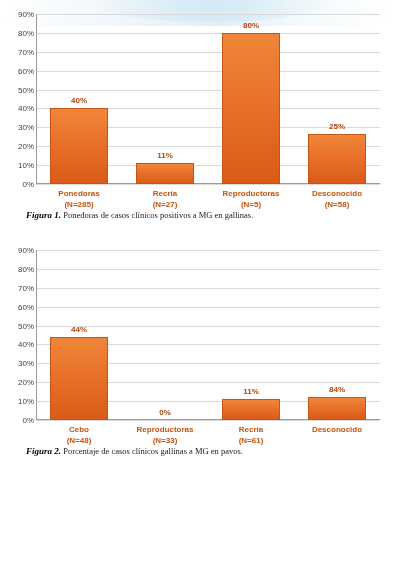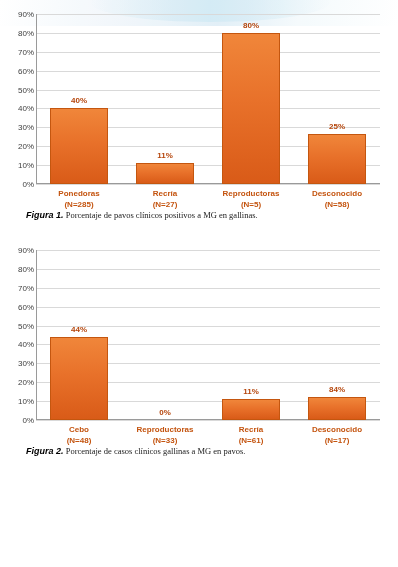--- a/index.html
+++ b/index.html
@@ -87,21 +87,21 @@
   }
   .cat .n{display:block;font-weight:bold;}
 
   .caption{
     font-family:"Liberation Serif", serif;
     font-size:9px;color:#1a1a1a;
     line-height:14px;
     padding:0 26px 0 26px;
   }
   .caption b{
-    font-family:Liberation Sans, sans-serif;
+    font-family:Liberation Serif, serif;
     font-style:italic;font-weight:bold;color:#000;
   }
   .caption .txt{font-size:8.5px;}
 </style>
 </head>
 <body>
 
 <div class="swoosh"></div>
 
 <div class="chart-block" id="chart1-block">
@@ -158,21 +158,21 @@
     </div>
     <div class="cat-labels" id="cats1" style="left:32px;right:0;top:180px;">
         <div class="cat"><span>Ponedoras</span><span class="n">(N=285)</span></div>
         <div class="cat"><span>Recría</span><span class="n">(N=27)</span></div>
         <div class="cat"><span>Reproductoras</span><span class="n">(N=5)</span></div>
         <div class="cat"><span>Desconocido</span><span class="n">(N=58)</span></div>
       </div>
   </div>
   <div class="caption">
     <b>Figura 1.</b>
-    <span class="txt">Porcentaje de pavos clínicos positivos a MG en gallinas.</span>
+    <span class="txt">Ponedoras de casos clínicos positivos a MG en gallinas.</span>
   </div>
 </div>
 
 <div class="chart-block" id="chart2-block" style="margin-top:22px;">
   <div class="plot-wrap" id="plot2" style="height:200px;margin:0 18px 0 4px;">
     <div class="axis-labels" id="yl2">
         <div style="top: 6px;">90%</div>
         <div style="top: 24.8889px;">80%</div>
         <div style="top: 43.7778px;">70%</div>
         <div style="top: 62.6667px;">60%</div>
@@ -218,20 +218,20 @@
             <div class="bar" style="height: 22.6667px;">
               <span class="val">84%</span>
             </div>
           </div>
         </div>
     </div>
     <div class="cat-labels" id="cats2" style="left:32px;right:0;top:180px;">
         <div class="cat"><span>Cebo</span><span class="n">(N=48)</span></div>
         <div class="cat"><span>Reproductoras</span><span class="n">(N=33)</span></div>
         <div class="cat"><span>Recría</span><span class="n">(N=61)</span></div>
-        <div class="cat"><span>Desconocido</span><span class="n">(N=17)</span></div>
+        <div class="cat"><span>Desconocido</span></div>
       </div>
   </div>
   <div class="caption">
     <b>Figura 2.</b>
     <span class="txt">Porcentaje de casos clínicos gallinas a MG en pavos.</span>
   </div>
 </div>
 
 </body></html>

